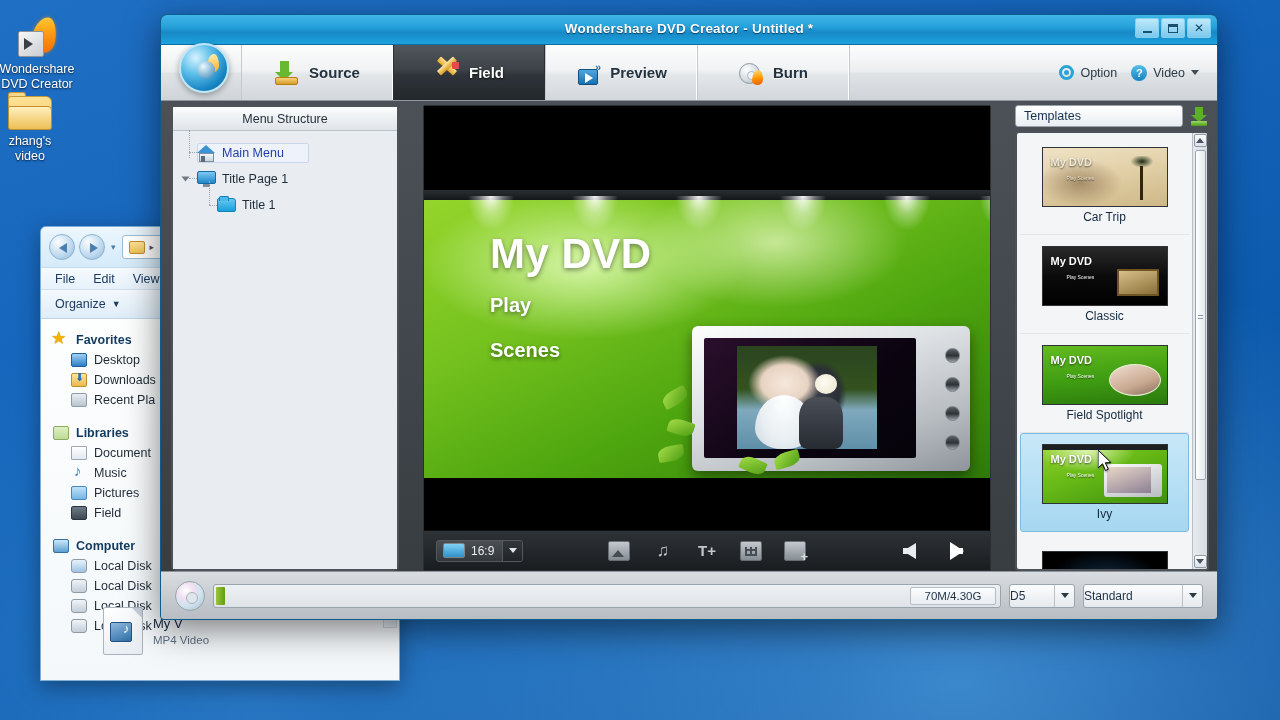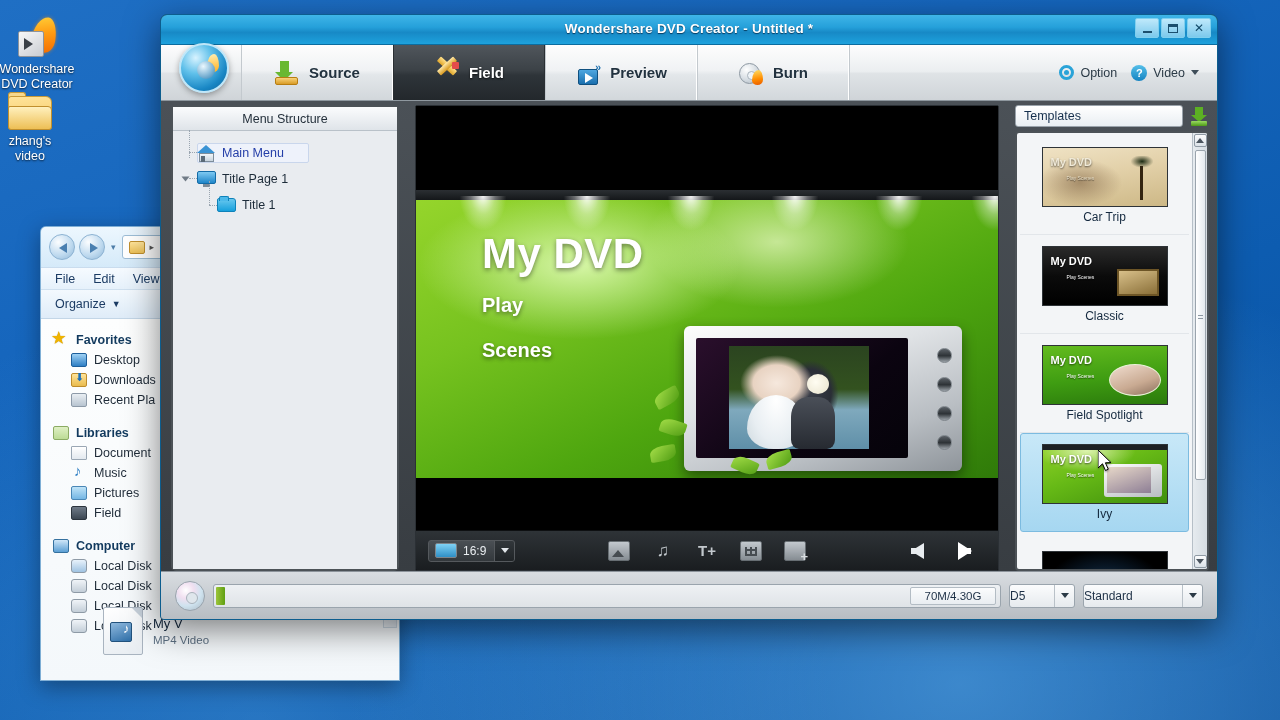--- a/index.html
+++ b/index.html
@@ -173,21 +173,21 @@
     background:radial-gradient(circle at 35% 30%,#ffffff,#d5dce2 55%,#a9b3bc);
     border:1px solid #8d98a2;}
   .ic-burn .disc:after{content:""; position:absolute; left:7px; top:7px; width:7px;height:7px;
     border-radius:50%; background:#eef3f7; border:1px solid #a9b3bc;}
   .ic-burn .flame{ position:absolute; right:1px; bottom:0px; width:11px;height:15px;
     background:linear-gradient(170deg,#ffe066,#ff8c00 60%,#e85b00);
     border-radius:60% 40% 50% 50% / 70% 65% 35% 30%;}
 
   
   .content{ position:absolute; top:86px; left:0; right:0; bottom:48px;
-    background:linear-gradient(180deg,#4b5157,#383d42); padding:4px 8px 0 10px; display:flex; gap:16px;}
+    background:linear-gradient(180deg,#4b5157,#383d42); padding:4px 8px 0 10px; display:flex; gap:24px;}
 
   .structure{ width:228px; background:#e7eaee; border:2px solid #4c5257; border-radius:5px;
     display:flex; flex-direction:column; box-shadow:inset 0 0 0 1px #fff;}
   .structure-head{ height:24px; display:flex; align-items:center; justify-content:center;
     font-size:12.5px; color:#25313c;
     background:linear-gradient(180deg,#fbfcfd,#dfe4e9); border-bottom:1px solid #b9c1c9;}
   .tree{ flex:1; background:#e9ecf0; padding:9px 0 13px 6px; font-size:12.5px; position:relative;}
   .tnode{ display:flex; align-items:center; height:26px; position:relative; padding-left:18px;}
   .tnode.lvl1{ padding-left:18px;}
   .tnode.lvl2{ padding-left:38px;}

